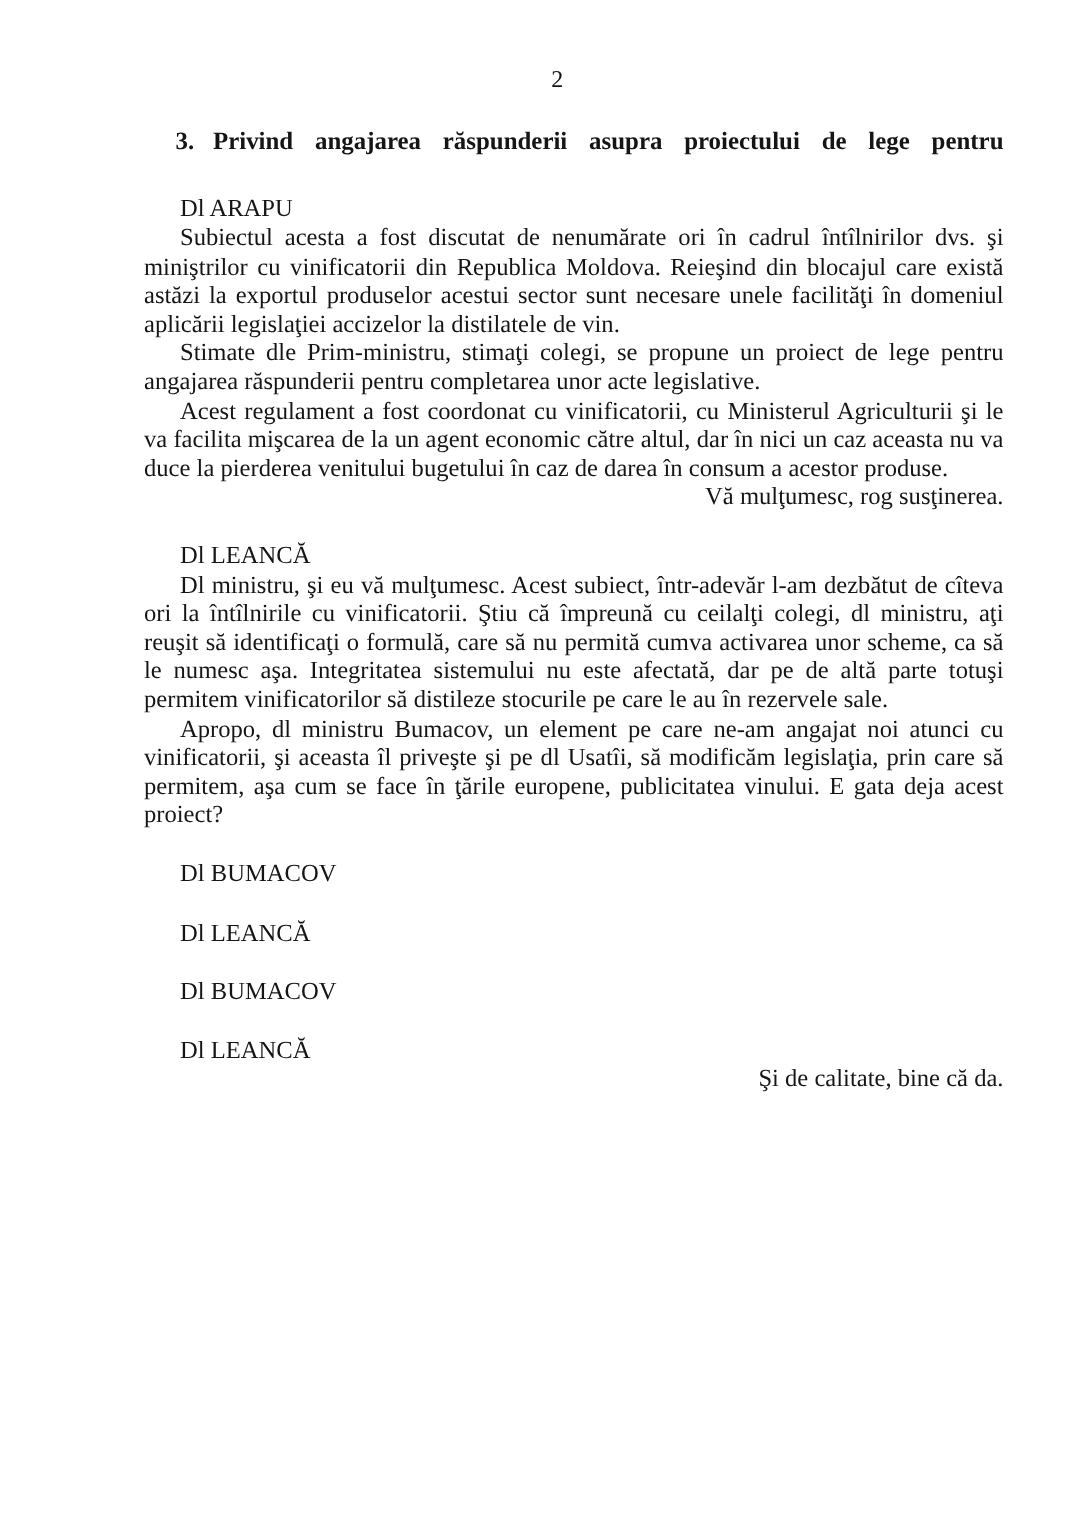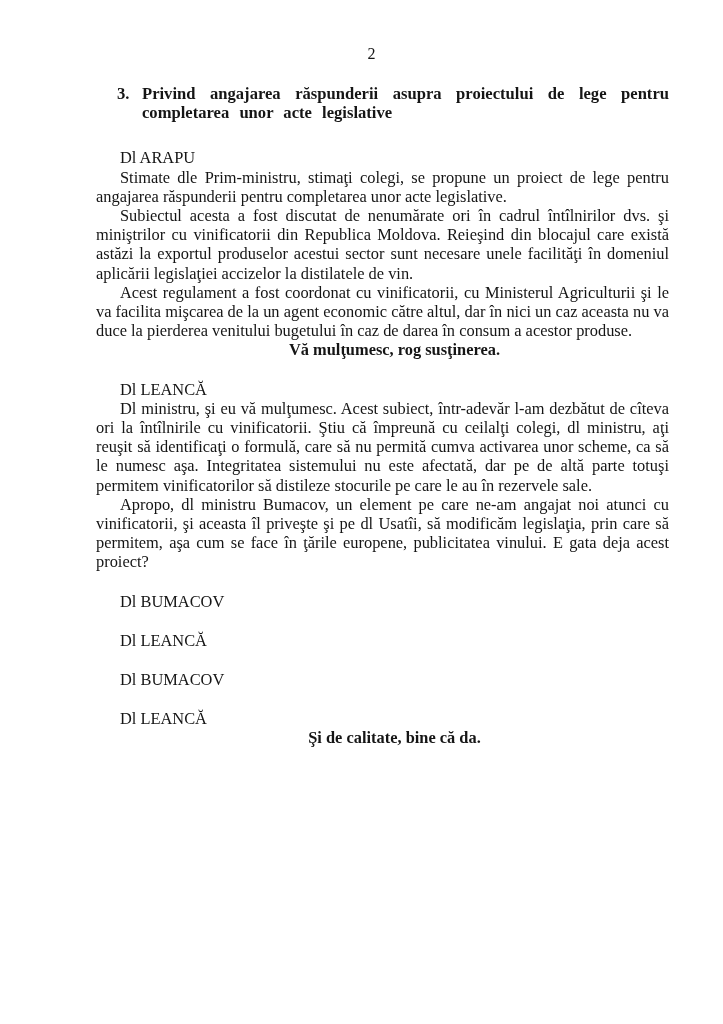--- a/index.html
+++ b/index.html
@@ -67,47 +67,45 @@
     .speaker {
       padding-left: 24px;
       margin: 0;
     }
     .para {
       margin: 0;
       text-indent: 24px;
       text-align: justify;
     }
     .para.plain {
-      text-align: center;
-      font-weight: bold;
+      text-align: right;
     }
     .line-left {
       padding-left: 24px;
       margin: 0;
     }
   </style>
 </head>
 <body>
 
 <div class="page">
   <div class="page-number">2</div>
 
   <div class="content">
     <div class="heading">
       <span class="heading-num">3.</span>
       <span class="heading-text">
         <span class="l1">Privind angajarea răspunderii asupra proiectului de lege pentru</span>
-        <span class="l2">completarea unor acte legislative</span>
       </span>
     </div>
 
     <div class="block">
       <p class="speaker">Dl ARAPU</p>
+      <p class="para">Subiectul acesta a fost discutat de nenumărate ori în cadrul întîlnirilor dvs. şi miniştrilor cu vinificatorii din Republica Moldova. Reieşind din blocajul care există astăzi la exportul produselor acestui sector sunt necesare unele facilităţi în domeniul aplicării legislaţiei accizelor la distilatele de vin.</p>
       <p class="para">Stimate dle Prim-ministru, stimaţi colegi, se propune un proiect de lege pentru angajarea răspunderii pentru completarea unor acte legislative.</p>
-      <p class="para">Subiectul acesta a fost discutat de nenumărate ori în cadrul întîlnirilor dvs. şi miniştrilor cu vinificatorii din Republica Moldova. Reieşind din blocajul care există astăzi la exportul produselor acestui sector sunt necesare unele facilităţi în domeniul aplicării legislaţiei accizelor la distilatele de vin.</p>
       <p class="para">Acest regulament a fost coordonat cu vinificatorii, cu Ministerul Agriculturii şi le va facilita mişcarea de la un agent economic către altul, dar în nici un caz aceasta nu va duce la pierderea venitului bugetului în caz de darea în consum a acestor produse.</p>
       <p class="para plain">Vă mulţumesc, rog susţinerea.</p>
     </div>
 
     <div class="block">
       <p class="speaker">Dl LEANCĂ</p>
       <p class="para">Dl ministru, şi eu vă mulţumesc. Acest subiect, într-adevăr l-am dezbătut de cîteva ori la întîlnirile cu vinificatorii. Ştiu că împreună cu ceilalţi colegi, dl ministru, aţi reuşit să identificaţi o formulă, care să nu permită cumva activarea unor scheme, ca să le numesc aşa. Integritatea sistemului nu este afectată, dar pe de altă parte totuşi permitem vinificatorilor să distileze stocurile pe care le au în rezervele sale.</p>
       <p class="para">Apropo, dl ministru Bumacov, un element pe care ne-am angajat noi atunci cu vinificatorii, şi aceasta îl priveşte şi pe dl Usatîi, să modificăm legislaţia, prin care să permitem, aşa cum se face în ţările europene, publicitatea vinului. E gata deja acest proiect?</p>
     </div>
 

